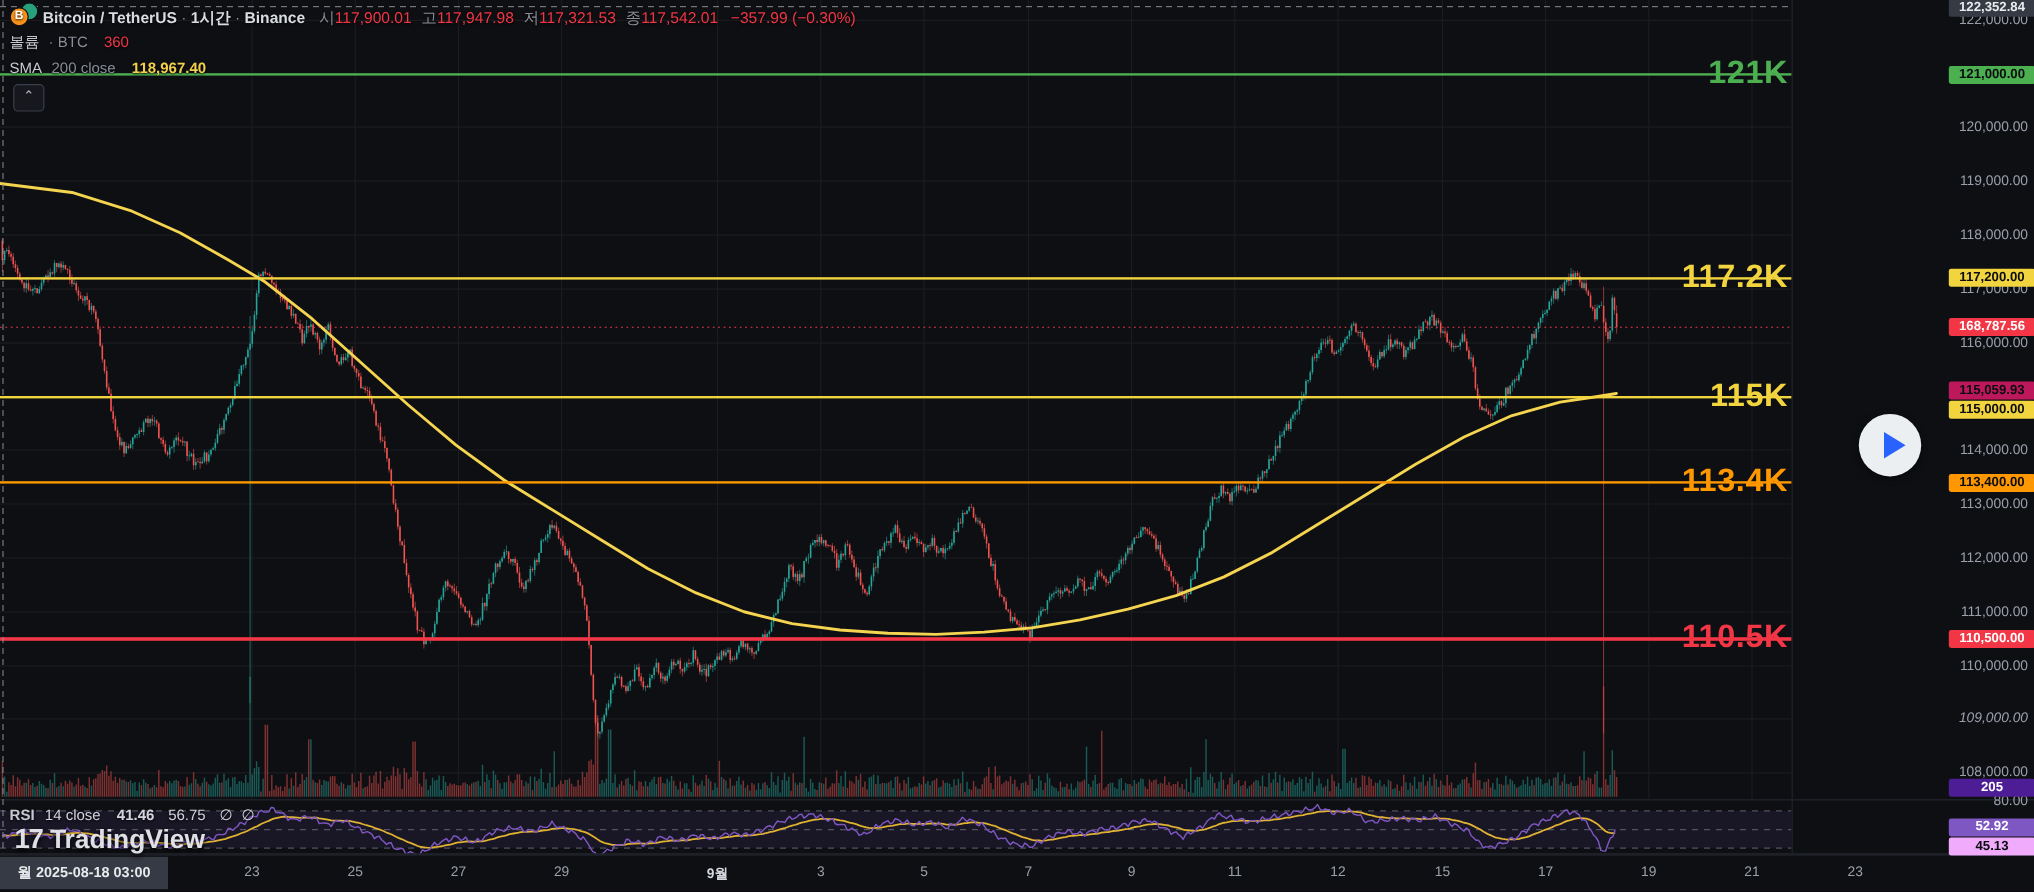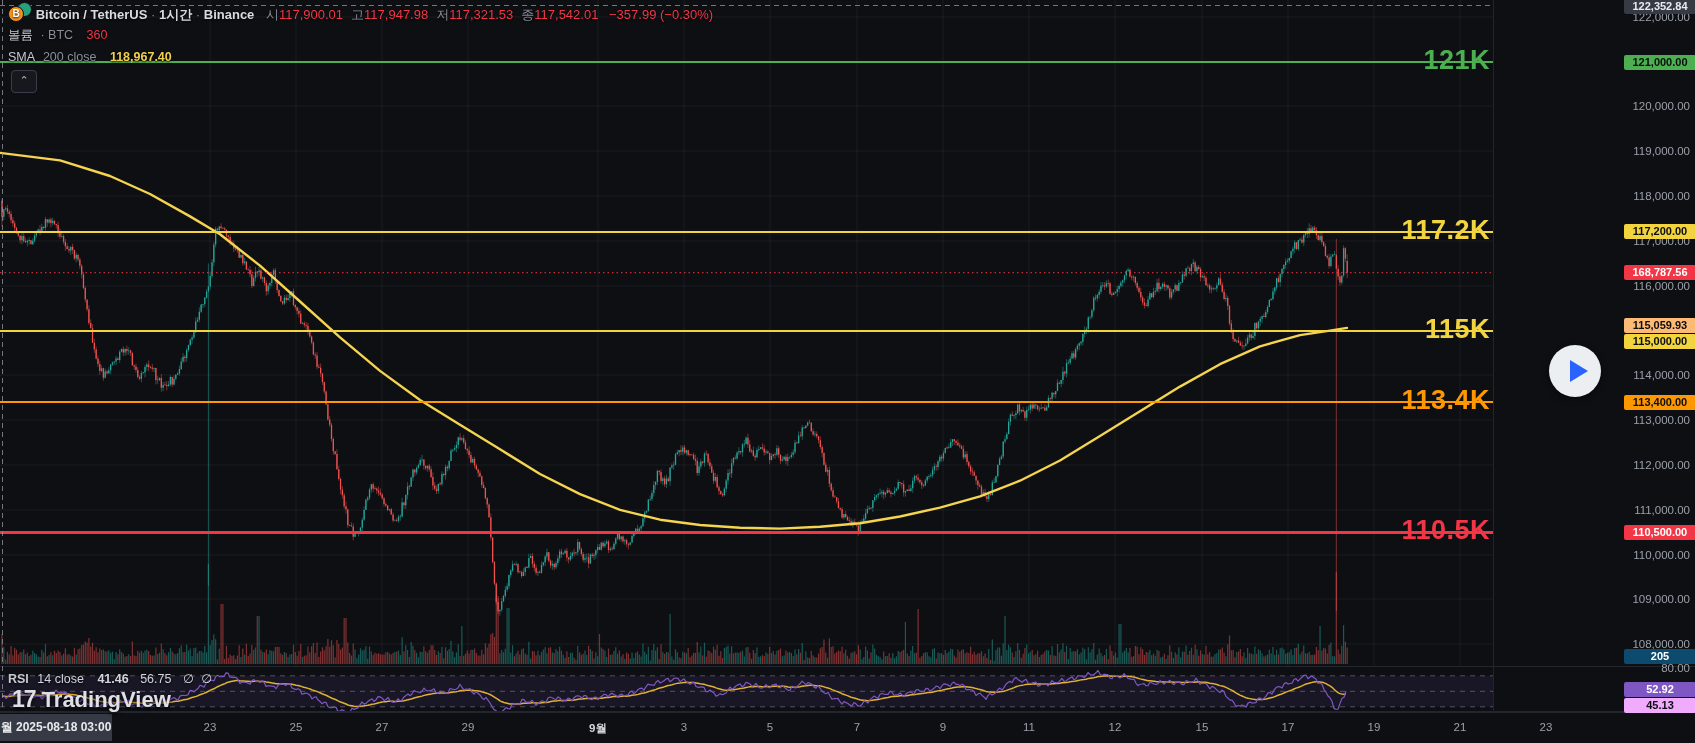--- a/index.html
+++ b/index.html
@@ -27,21 +27,21 @@
   .ptick{position:absolute;right:6px;font-size:11.5px;color:#9aa0aa;white-space:nowrap;}
   .ptag{position:absolute;right:0;width:72px;height:15px;border-radius:2px;font-size:11px;font-weight:700;
         text-align:center;line-height:15px;white-space:nowrap;z-index:5;}
   
   .lvl-label{position:absolute;right:205px;text-align:right;font-weight:700;font-size:27px;z-index:18;letter-spacing:.5px;}
   .lvl-line{position:absolute;left:0;z-index:16;}
   
   #time-axis{position:absolute;left:0;top:712px;width:1695px;height:31px;border-top:1px solid #23262e;}
   .ttick{position:absolute;top:8px;font-size:11.5px;color:#9aa0aa;transform:translateX(-50%);}
   .ttick.month{color:#d5d8de;font-weight:700;}
-  .time-tag{position:absolute;left:0;top:714px;width:112px;height:27px;background:#363a45;color:#e8eaed;
+  .time-tag{position:absolute;left:0;top:714px;width:140px;height:27px;background:#363a45;color:#e8eaed;
             font-size:12px;font-weight:700;text-align:center;line-height:27px;z-index:25;}
   
   #crosshair-h{position:absolute;left:0;top:5px;width:1493px;height:1px;z-index:22;
     background:repeating-linear-gradient(90deg,#9598a1 0,#9598a1 5px,transparent 5px,transparent 9px);opacity:.75;}
   #crosshair-v{position:absolute;left:2px;top:0;width:1px;height:711px;z-index:22;
     background:repeating-linear-gradient(180deg,#9598a1 0,#9598a1 5px,transparent 5px,transparent 9px);opacity:.75;}
   
   #rsi-legend{position:absolute;left:8px;top:671px;font-size:12.5px;white-space:nowrap;z-index:30;text-shadow:0 1px 2px rgba(0,0,0,.8);}
   #watermark{position:absolute;left:12px;top:686px;z-index:29;color:#e6e8ec;opacity:.96;white-space:nowrap;
              text-shadow:0 2px 4px rgba(0,0,0,.9);}
@@ -129,32 +129,32 @@
       <div class="ptick" style="top: 100px;">120,000.00</div>
       <div class="ptick" style="top: 145px;">119,000.00</div>
       <div class="ptick" style="top: 190px;">118,000.00</div>
       <div class="ptick" style="top: 235px;">117,000.00</div>
       <div class="ptick" style="top: 280px;">116,000.00</div>
       <div class="ptick" style="top: 369px;">114,000.00</div>
       <div class="ptick" style="top: 414px;">113,000.00</div>
       <div class="ptick" style="top: 459px;">112,000.00</div>
       <div class="ptick" style="top: 504px;">111,000.00</div>
       <div class="ptick" style="top: 549px;">110,000.00</div>
-      <div class="ptick" style="top: 593px;">109,000.00</div>
+      <div class="ptick" style="top: 593px; font-style: italic;">109,000.00</div>
       <div class="ptick" style="top: 638px;">108,000.00</div>
       <div class="ptick" style="top: 662px;">80.00</div>
       <div class="ptag" style="top: -1.5px; background: rgb(54, 58, 69); color: rgb(232, 234, 237);">122,352.84</div>
       <div class="ptag" style="top: 54.5px; background: rgb(76, 175, 80); color: rgb(11, 13, 16);">121,000.00</div>
       <div class="ptag" style="top: 224px; background: rgb(242, 212, 63); color: rgb(11, 13, 16);">117,200.00</div>
       <div class="ptag" style="top: 265px; background: rgb(242, 54, 69); color: rgb(255, 255, 255);">168,787.56</div>
-      <div class="ptag" style="top: 317.5px; background: #fdba74; color: rgb(11, 13, 16);">115,059.93</div>
+      <div class="ptag" style="top: 317.5px; background: #be185d; color: rgb(11, 13, 16);">115,059.93</div>
       <div class="ptag" style="top: 333.5px; background: rgb(242, 212, 63); color: rgb(11, 13, 16);">115,000.00</div>
       <div class="ptag" style="top: 394.5px; background: rgb(255, 152, 0); color: rgb(11, 13, 16);">113,400.00</div>
       <div class="ptag" style="top: 524.5px; background: rgb(242, 54, 69); color: rgb(255, 255, 255);">110,500.00</div>
-      <div class="ptag" style="top: 649px; background: #0c4a6e; color: rgb(255, 255, 255);">205</div>
+      <div class="ptag" style="top: 649px; background: #4c1d95; color: rgb(255, 255, 255);">205</div>
       <div class="ptag" style="top: 681.5px; background: rgb(126, 87, 194); color: rgb(255, 255, 255);">52.92</div>
       <div class="ptag" style="top: 698px; background: #f0abfc; color: rgb(11, 13, 16);">45.13</div>
     </div>
   <div id="time-axis">
       <div class="ttick" style="left: 210px;">23</div>
       <div class="ttick" style="left: 296px;">25</div>
       <div class="ttick" style="left: 382px;">27</div>
       <div class="ttick" style="left: 468px;">29</div>
       <div class="ttick month" style="left: 598px;">9월</div>
       <div class="ttick" style="left: 684px;">3</div>

